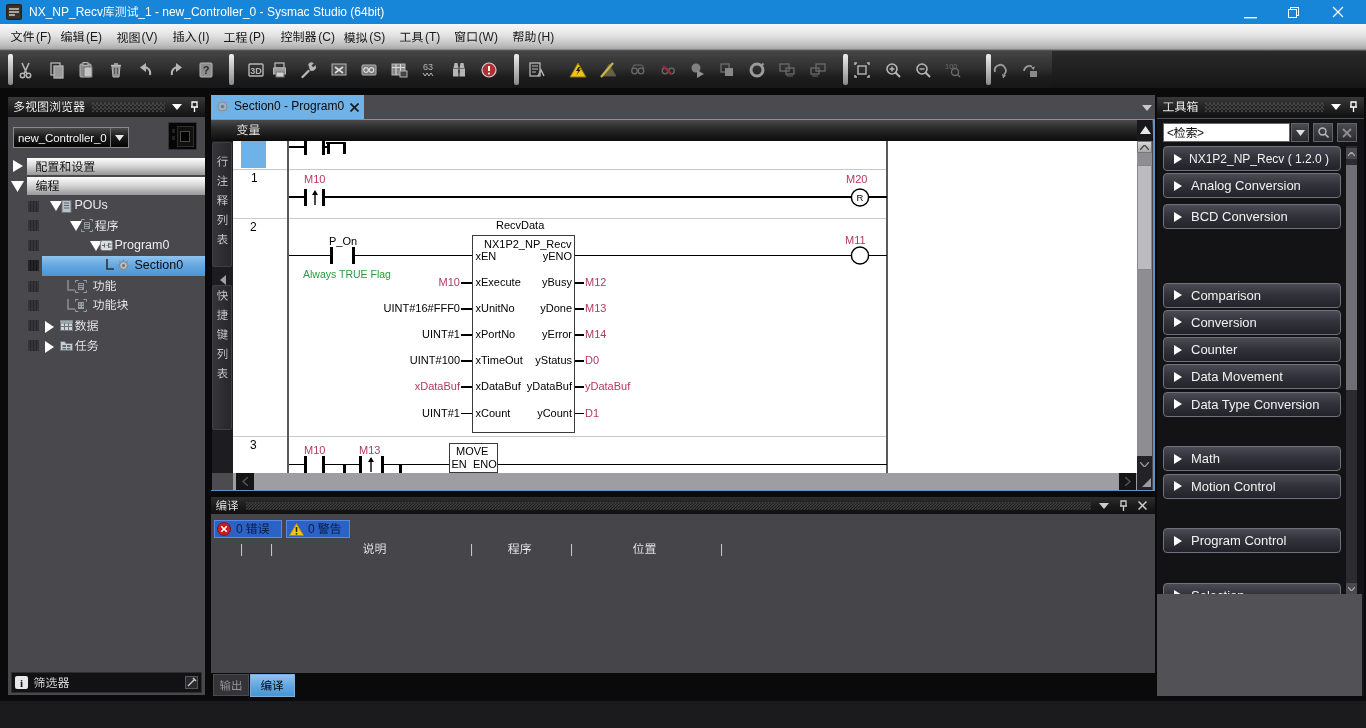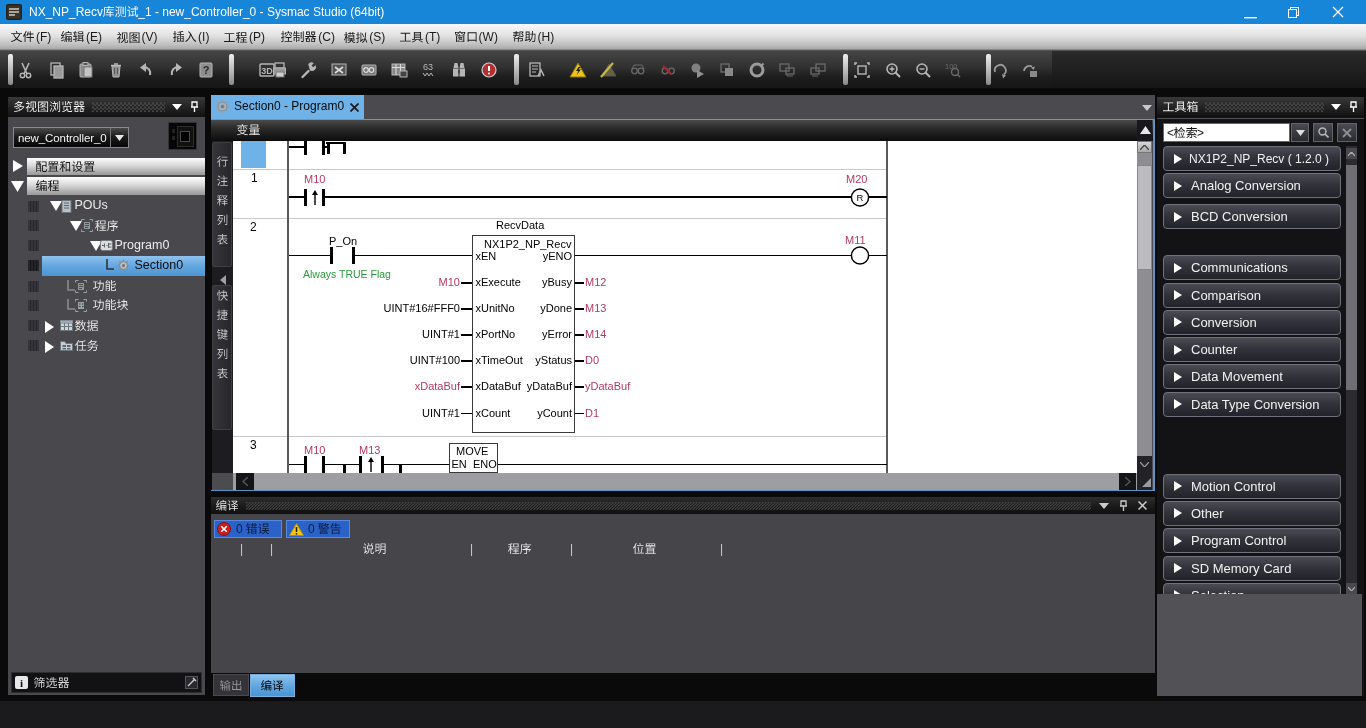--- a/index.html
+++ b/index.html
@@ -168,21 +168,21 @@
         <path d="M6 15c-1-5 2-8 7-8" stroke="#b6b6b6" stroke-width="2" fill="none"></path>
         <path d="M10 3l6 4.5-6 4.5Z" fill="#b6b6b6"></path>
       </svg>
     </div>
  <div class="ticon" style="left:196px">
       <svg width="20" height="20" viewBox="0 0 20 20">
         <rect x="4" y="3" width="12" height="14" rx="1" fill="#8e8e8e" stroke="#b6b6b6"></rect>
         <text x="10" y="14" font-size="11" font-family="Liberation Sans" font-weight="bold" text-anchor="middle" fill="#2a2a2a">?</text>
       </svg>
     </div>
- <div class="ticon" style="left:257px">
+ <div class="ticon" style="left:246px">
       <svg width="20" height="20" viewBox="0 0 20 20">
         <rect x="3" y="4" width="14" height="12" rx="1" fill="none" stroke="#b6b6b6" stroke-width="1.4"></rect>
         <text x="10" y="13.5" font-size="9" font-weight="bold" font-family="Liberation Sans" text-anchor="middle" fill="#b6b6b6">3D</text>
       </svg>
     </div>
  <div class="ticon" style="left:270px">
       <svg width="20" height="20" viewBox="0 0 20 20">
         <rect x="5" y="3" width="9" height="5" fill="none" stroke="#b6b6b6" stroke-width="1.3"></rect>
         <rect x="3.5" y="8" width="12" height="6" fill="#9a9a9a" stroke="#b6b6b6"></rect>
         <rect x="6" y="12" width="8" height="5" fill="#d0d0d0" stroke="#777"></rect>
@@ -838,59 +838,51 @@
       <span>NX1P2_NP_Recv ( 1.2.0 )</span>
     </div>
  <div class="tbtn" style="top:76.3px">
       <div class="tri"></div>
       <span>Analog Conversion</span>
     </div>
  <div class="tbtn" style="top:107px">
       <div class="tri"></div>
       <span>BCD Conversion</span>
     </div>
- <div class="tbtn" style="top:158.2px">
-      <div class="tri"></div>
-      <span>Communications</span>
-    </div>
  <div class="tbtn" style="top:185.5px">
       <div class="tri"></div>
       <span>Comparison</span>
     </div>
  <div class="tbtn" style="top:212.8px">
       <div class="tri"></div>
       <span>Conversion</span>
     </div>
  <div class="tbtn" style="top:240.1px">
       <div class="tri"></div>
       <span>Counter</span>
     </div>
  <div class="tbtn" style="top:267.4px">
       <div class="tri"></div>
       <span>Data Movement</span>
     </div>
  <div class="tbtn" style="top:294.7px">
       <div class="tri"></div>
       <span>Data Type Conversion</span>
     </div>
+ <div class="tbtn" style="top:349.3px">
+      <div class="tri"></div>
+      <span>Math</span>
+    </div>
  <div class="tbtn" style="top:376.6px">
       <div class="tri"></div>
       <span>Motion Control</span>
     </div>
- <div class="tbtn" style="top:403.9px">
-      <div class="tri"></div>
-      <span>Other</span>
-    </div>
  <div class="tbtn" style="top:431.2px">
       <div class="tri"></div>
       <span>Program Control</span>
-    </div>
- <div class="tbtn" style="top:458.5px">
-      <div class="tri"></div>
-      <span>SD Memory Card</span>
     </div>
  <div class="tbtn" style="top:485.8px">
       <div class="tri"></div>
       <span>Selection</span>
     </div>
 
  <div class="abs" style="left:189px;top:49px;width:11px;height:447px;background:#2c2c30"></div>
  <div class="abs" style="left:189px;top:51px;width:11px;height:11px;background:#4a4a4e;display:flex;align-items:center;justify-content:center">
       <svg width="7" height="4">
         <path d="M0 4L3.5 0L7 4" stroke="#aaa" fill="none" stroke-width="1.2"></path>

